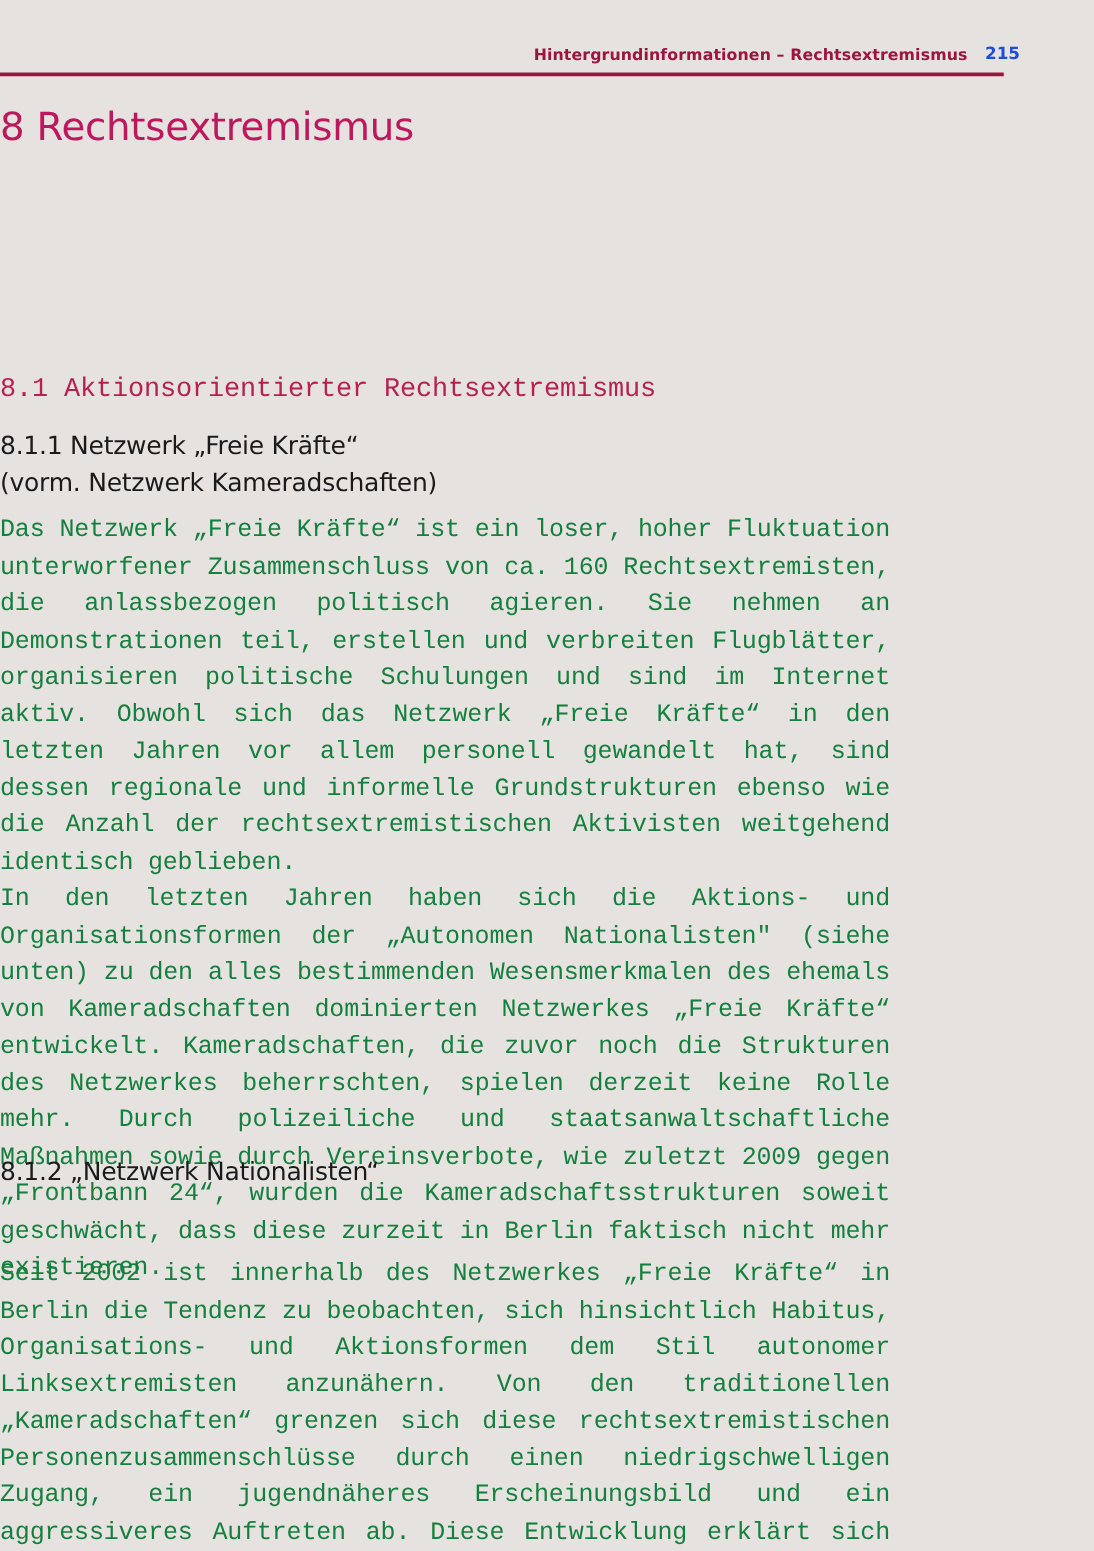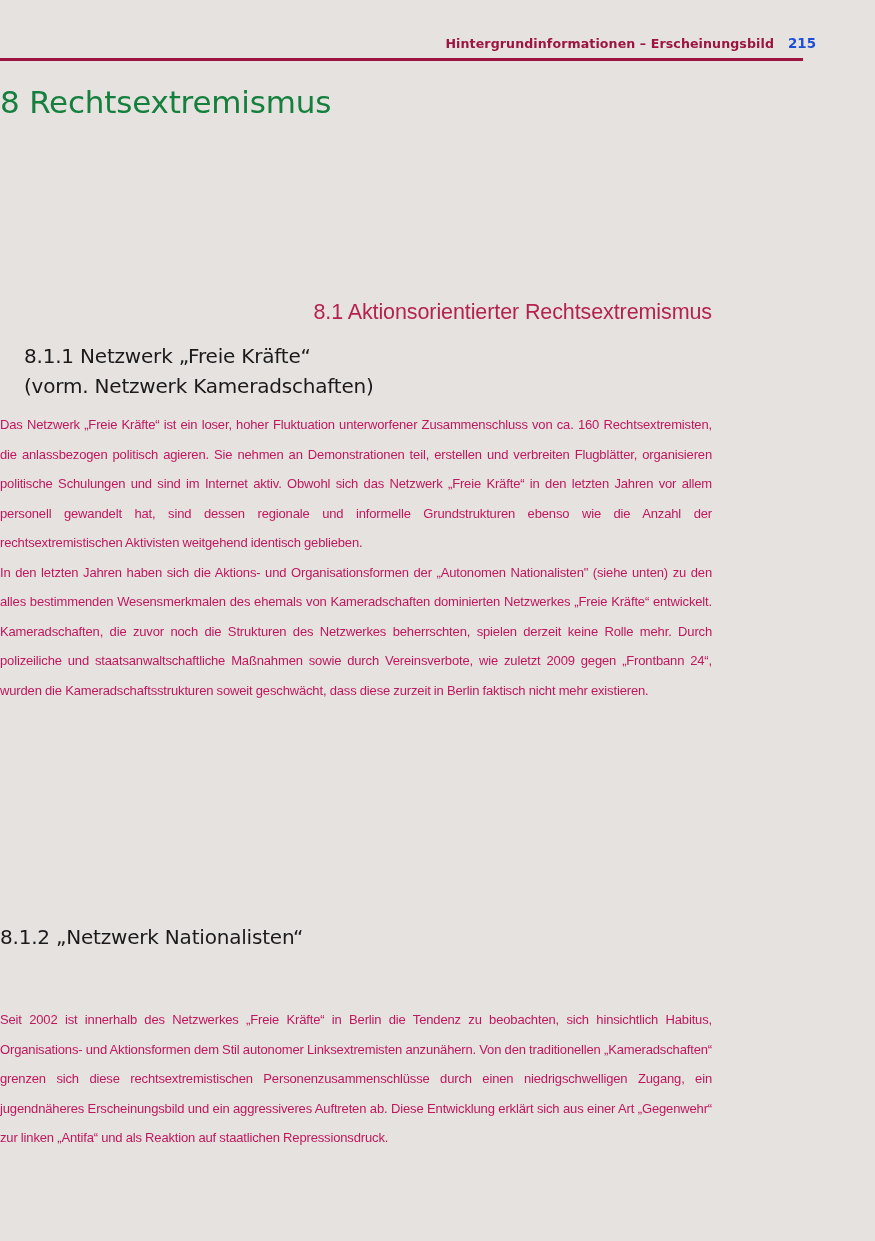--- a/index.html
+++ b/index.html
@@ -62,96 +62,94 @@
   }
 
   .chapter-title {
     position: absolute;
     left: 0;
     top: 85px;
     width: 712px;
     font-family: "DejaVu Sans", sans-serif;
     font-size: 31px;
     font-weight: normal;
-    color: #15803d;
+    color: #be185d;
     letter-spacing: -0.2px;
     line-height: 1.15;
     margin: 0;
   }
 
   .section-h1 {
     position: absolute;
     left: 0;
     top: 300px;
     width: 712px;
-    font-family: Liberation Sans, sans-serif;
+    font-family: Liberation Mono, monospace;
     font-size: 21.5px;
     font-weight: normal;
     color: #b4234f;
     letter-spacing: -0.1px;
     line-height: 1.2;
     margin: 0;
-    text-align: right;
   }
 
   .section-h2 {
     font-family: "DejaVu Sans", sans-serif;
     font-size: 20px;
     font-weight: normal;
     color: #1a1a1a;
     letter-spacing: -0.2px;
     line-height: 1.48;
     margin: 0;
     white-space: pre-line;
   }
   .h2-a {
     position: absolute;
     left: 0;
     top: 342px;
     width: 712px;
-    padding-left: 24px;
   }
   .h2-b {
     position: absolute;
     left: 0;
     top: 923px;
     width: 712px;
   }
 
   .body-block {
     position: absolute;
     left: 0;
     width: 712px;
   }
   .body-para {
-    font-family: Liberation Sans, sans-serif;
-    font-size: 13px;
+    font-family: Liberation Mono, monospace;
+    font-size: 20px;
     line-height: 29.5px;
-    color: #be185d;
+    color: #15803d;
     text-align: justify;
     text-justify: inter-word;
     margin: 0;
     letter-spacing: -0.15px;
     word-spacing: -0.2px;
     -webkit-hyphens: manual;
     hyphens: manual;
   }
   .body-para + .body-para {
   }
 
   .blk-1 { top: 410px; }
   .blk-2 { top: 1005px; }
 </style>
 </head>
 <body>
 
 <div class="page">
 
   <div class="runhead">
-    <div class="runhead-text">Hintergrundinformationen – Erscheinungsbild</div>
+    <div class="runhead-text">Hintergrundinformationen – Rechtsextremismus</div>
     <div class="runhead-pageno">215</div>
     <div class="runhead-rule"></div>
   </div>
 
   <h1 class="chapter-title">8 Rechtsextremismus</h1>
 
   <h2 class="section-h1">8.1 Aktionsorientierter Rechtsextremismus</h2>
 
   <h3 class="section-h2 h2-a">8.1.1 Netzwerk „Freie Kräfte“
         (vorm. Netzwerk Kameradschaften)</h3>

